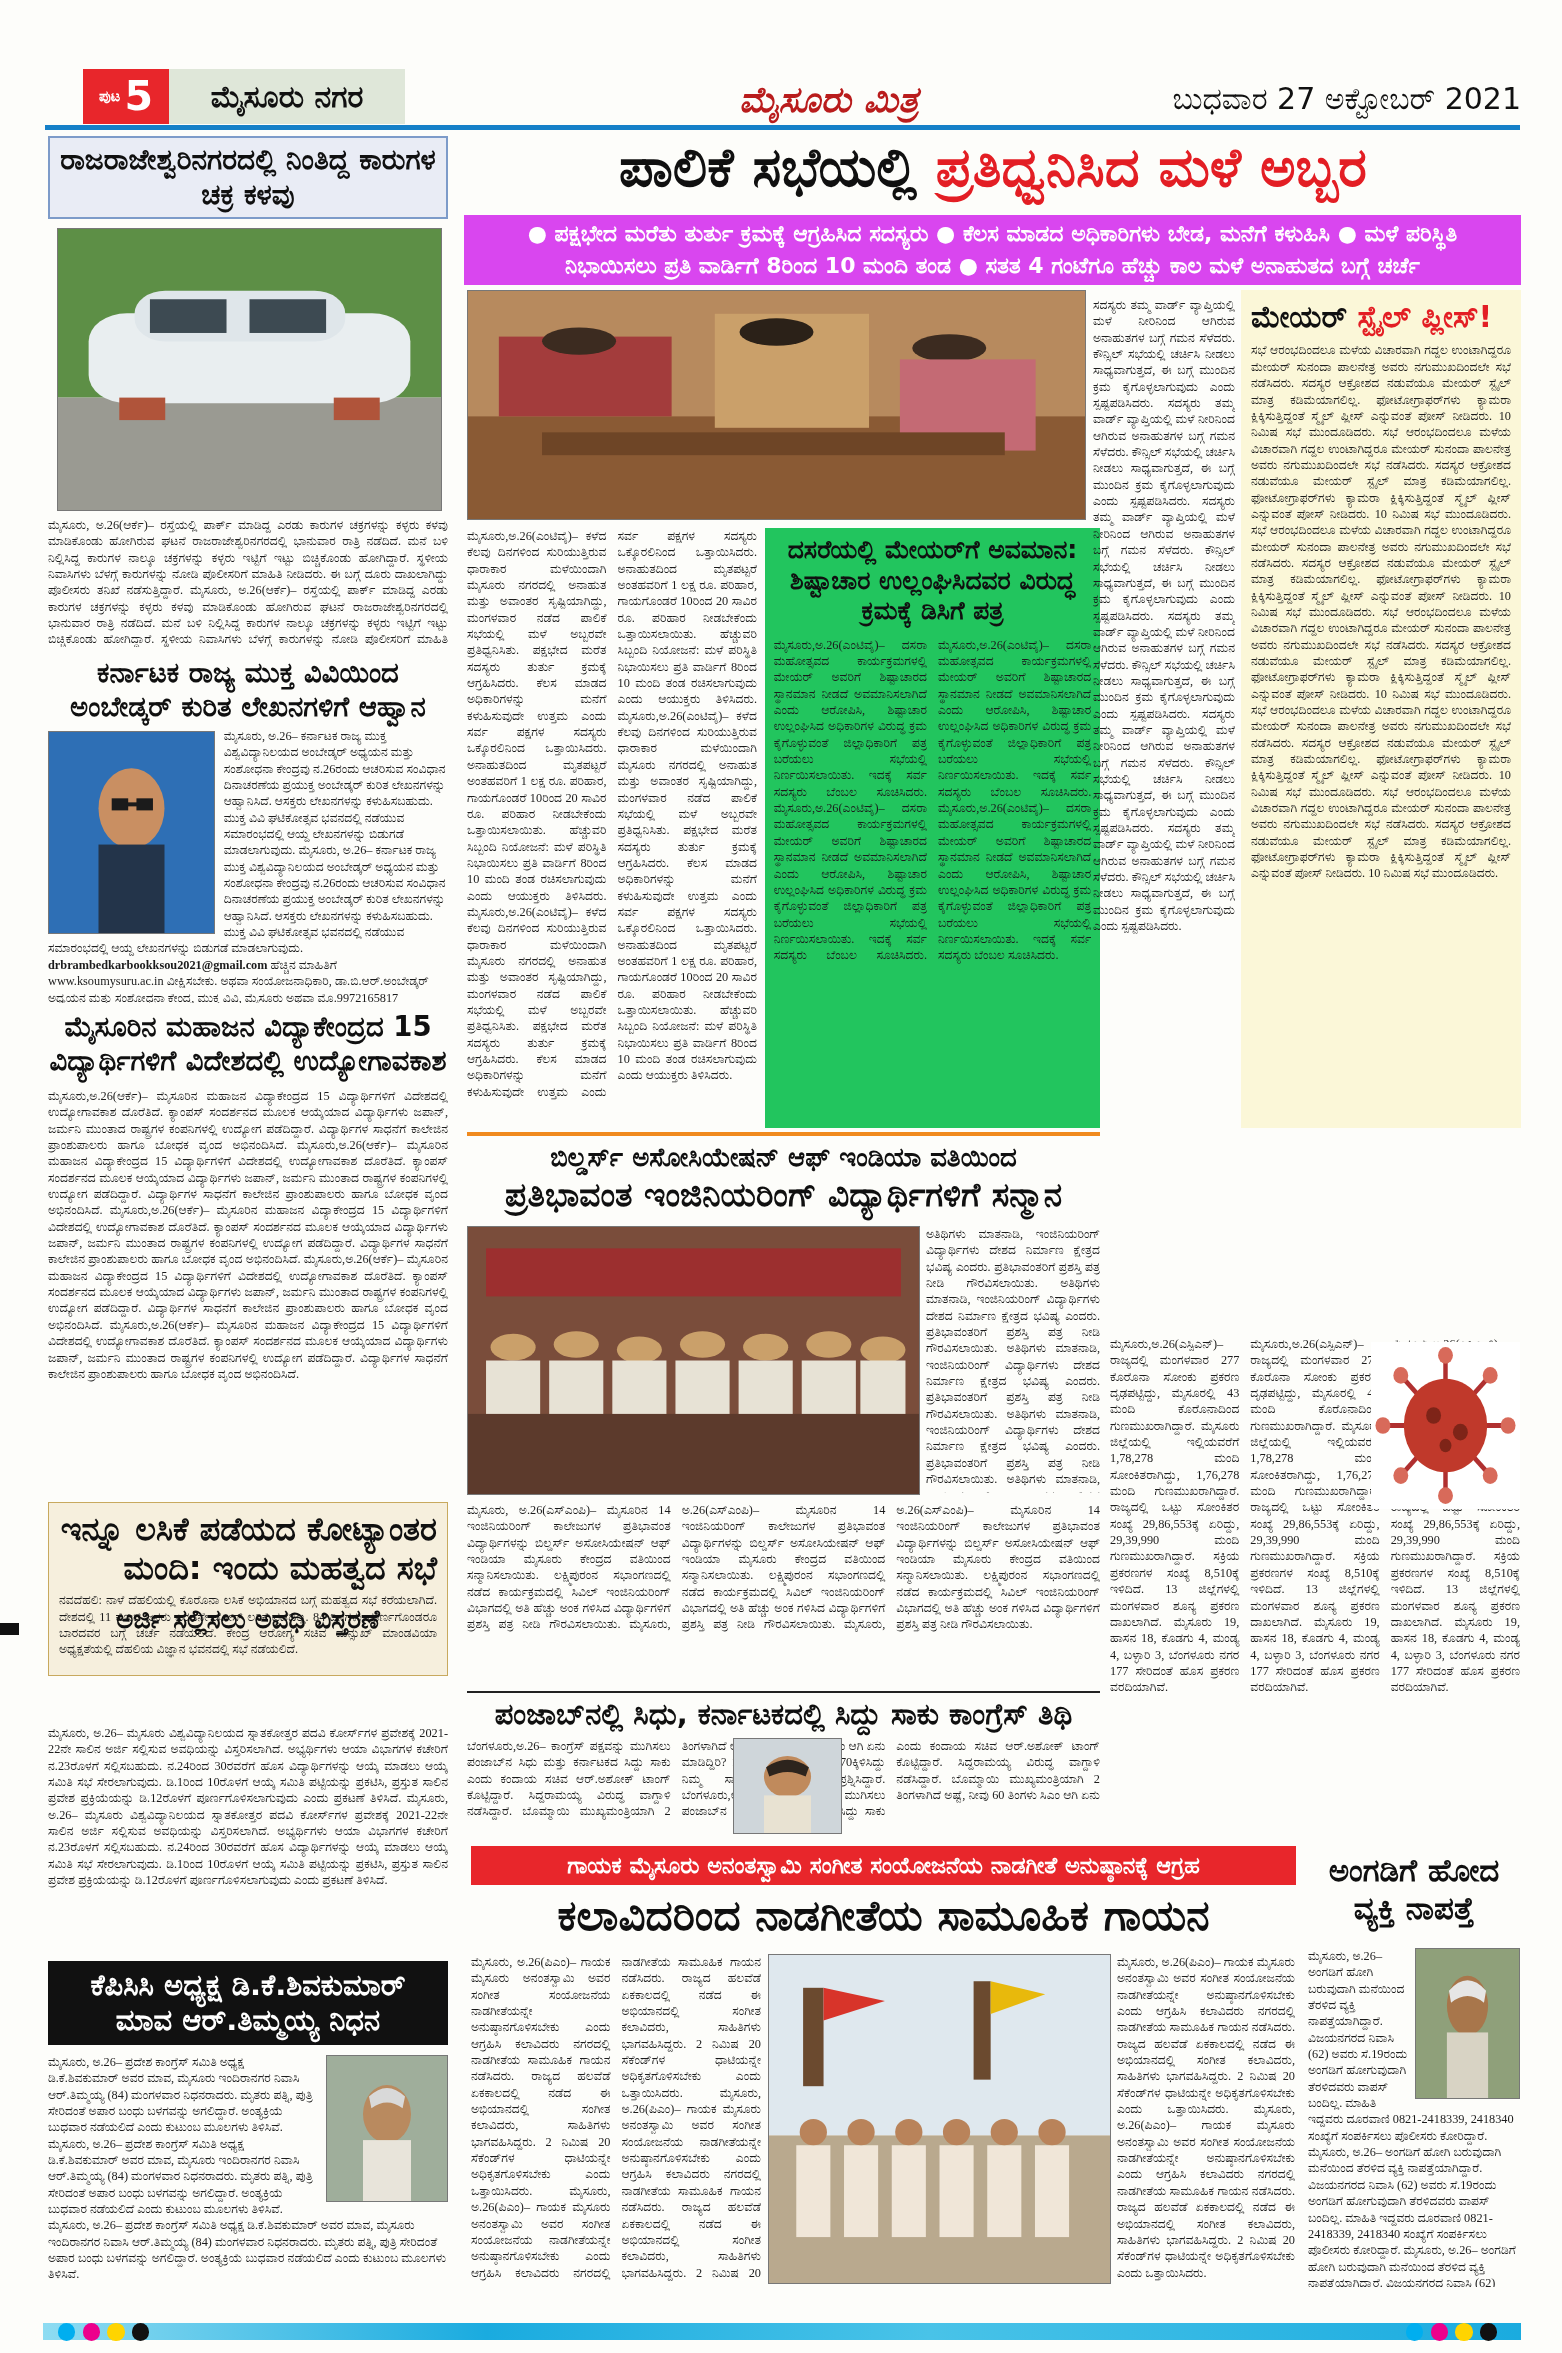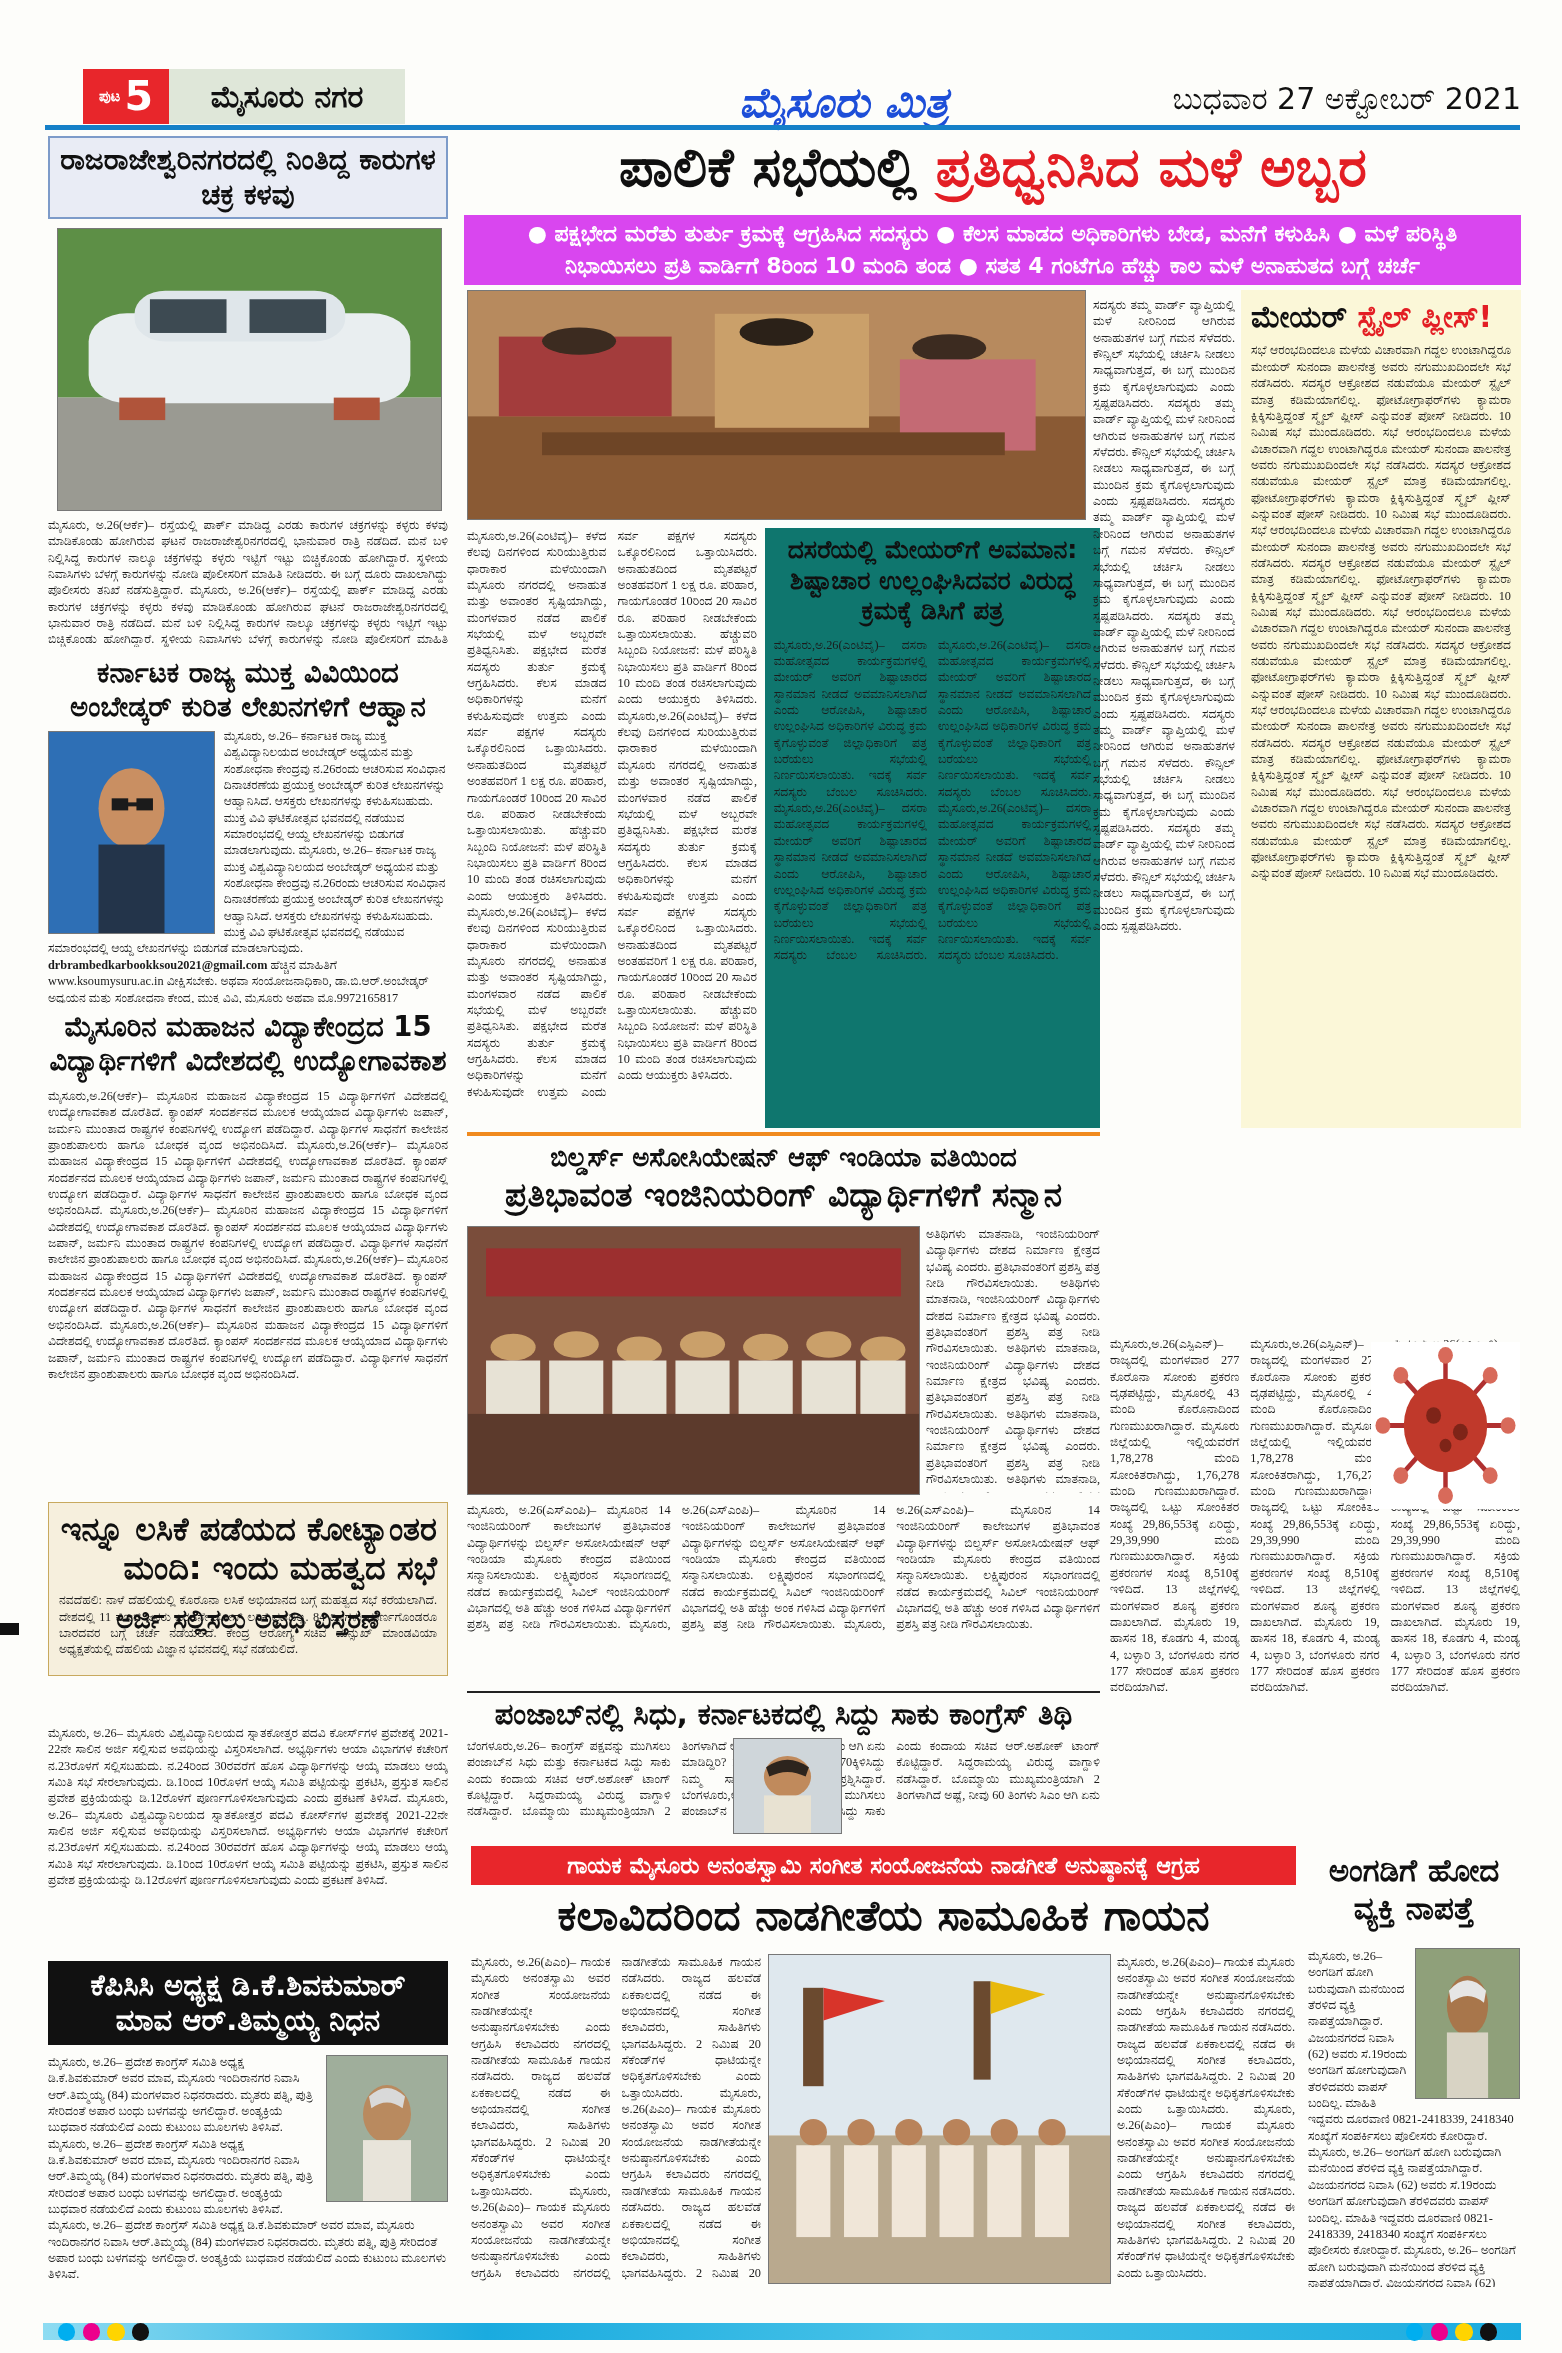--- a/index.html
+++ b/index.html
@@ -24,21 +24,21 @@
 <div class="page">
 
   <div class="abs" style="left:83px;top:69px;width:86px;height:55px;background:#e8262b;display:flex;align-items:center;justify-content:center;gap:4.3px;">
     <span style="color:#fff;font-size:14.5px;font-family:'DejaVu Sans',sans-serif;font-weight:bold;">ಪುಟ</span>
     <span style="color:#fff;font-size:41px;font-family:'DejaVu Sans',sans-serif;font-weight:bold;line-height:1;">5</span>
   </div>
   <div class="abs" style="left:169px;top:69px;width:236px;height:55px;background:#dfe7d9;display:flex;align-items:center;justify-content:center;">
     <span style="font-family:'DejaVu Sans',sans-serif;font-weight:bold;font-size:30px;color:#111;">ಮೈಸೂರು ನಗರ</span>
   </div>
   <div class="abs" style="left:739px;top:78px;width:304px;height:43px;">
-    <span style="font-family:'DejaVu Serif',serif;font-style:italic;font-weight:bold;font-size:42px;color:#1d4ed8;">ಮೈಸೂರು ಮಿತ್ರ</span>
+    <span style="font-family:'DejaVu Serif',serif;font-style:italic;font-weight:bold;font-size:36px;color:#b91c1c;">ಮೈಸೂರು ಮಿತ್ರ</span>
   </div>
   <div class="abs" style="left:1073px;top:81px;width:448px;height:41px;text-align:right;">
     <span style="font-family:'DejaVu Sans',sans-serif;font-size:30px;color:#111;">ಬುಧವಾರ 27 ಅಕ್ಟೋಬರ್ 2021</span>
   </div>
   <div class="abs" style="left:45px;top:125px;width:1475px;height:5px;background:#1580c8;"></div>
 
   <div class="abs hl" style="left:464px;top:135px;width:1058px;height:72px;font-size:54px;">
     <span>ಪಾಲಿಕೆ ಸಭೆಯಲ್ಲಿ </span><span class="red">ಪ್ರತಿಧ್ವನಿಸಿದ ಮಳೆ ಅಬ್ಬರ</span>
   </div>
   <div class="abs" style="left:464px;top:215px;width:1057px;height:70px;background:#d946ef;display:flex;align-items:center;justify-content:center;padding:0 19px;box-sizing:border-box;">
@@ -56,21 +56,21 @@
       <circle cx="78" cy="25" r="6" fill="#3c2b20"></circle>
       <rect x="70" y="30" width="22" height="40" fill="#c46a74"></rect>
       <rect x="12" y="62" width="75" height="10" fill="#6e4526"></rect>
     </svg>
   </div>
 
   <div class="abs body-text cols2" style="left:467px;top:528px;width:290px;height:600px;">
     <span>ಮೈಸೂರು,ಅ.26(ಎಂಟಿವೈ)– ಕಳೆದ ಕೆಲವು ದಿನಗಳಿಂದ ಸುರಿಯುತ್ತಿರುವ ಧಾರಾಕಾರ ಮಳೆಯಿಂದಾಗಿ ಮೈಸೂರು ನಗರದಲ್ಲಿ ಅನಾಹುತ ಮತ್ತು ಅವಾಂತರ ಸೃಷ್ಟಿಯಾಗಿದ್ದು, ಮಂಗಳವಾರ ನಡೆದ ಪಾಲಿಕೆ ಸಭೆಯಲ್ಲಿ ಮಳೆ ಅಬ್ಬರವೇ ಪ್ರತಿಧ್ವನಿಸಿತು. ಪಕ್ಷಭೇದ ಮರೆತ ಸದಸ್ಯರು ತುರ್ತು ಕ್ರಮಕ್ಕೆ ಆಗ್ರಹಿಸಿದರು. ಕೆಲಸ ಮಾಡದ ಅಧಿಕಾರಿಗಳನ್ನು ಮನೆಗೆ ಕಳುಹಿಸುವುದೇ ಉತ್ತಮ ಎಂದು ಸರ್ವ ಪಕ್ಷಗಳ ಸದಸ್ಯರು ಒಕ್ಕೊರಲಿನಿಂದ ಒತ್ತಾಯಿಸಿದರು. ಅನಾಹುತದಿಂದ ಮೃತಪಟ್ಟರೆ ಅಂತಹವರಿಗೆ 1 ಲಕ್ಷ ರೂ. ಪರಿಹಾರ, ಗಾಯಗೊಂಡರೆ 10ರಿಂದ 20 ಸಾವಿರ ರೂ. ಪರಿಹಾರ ನೀಡಬೇಕೆಂದು ಒತ್ತಾಯಿಸಲಾಯಿತು. ಹೆಚ್ಚುವರಿ ಸಿಬ್ಬಂದಿ ನಿಯೋಜನೆ: ಮಳೆ ಪರಿಸ್ಥಿತಿ ನಿಭಾಯಿಸಲು ಪ್ರತಿ ವಾರ್ಡಿಗೆ 8ರಿಂದ 10 ಮಂದಿ ತಂಡ ರಚಿಸಲಾಗುವುದು ಎಂದು ಆಯುಕ್ತರು ತಿಳಿಸಿದರು. ಮೈಸೂರು,ಅ.26(ಎಂಟಿವೈ)– ಕಳೆದ ಕೆಲವು ದಿನಗಳಿಂದ ಸುರಿಯುತ್ತಿರುವ ಧಾರಾಕಾರ ಮಳೆಯಿಂದಾಗಿ ಮೈಸೂರು ನಗರದಲ್ಲಿ ಅನಾಹುತ ಮತ್ತು ಅವಾಂತರ ಸೃಷ್ಟಿಯಾಗಿದ್ದು, ಮಂಗಳವಾರ ನಡೆದ ಪಾಲಿಕೆ ಸಭೆಯಲ್ಲಿ ಮಳೆ ಅಬ್ಬರವೇ ಪ್ರತಿಧ್ವನಿಸಿತು. ಪಕ್ಷಭೇದ ಮರೆತ ಸದಸ್ಯರು ತುರ್ತು ಕ್ರಮಕ್ಕೆ ಆಗ್ರಹಿಸಿದರು. ಕೆಲಸ ಮಾಡದ ಅಧಿಕಾರಿಗಳನ್ನು ಮನೆಗೆ ಕಳುಹಿಸುವುದೇ ಉತ್ತಮ ಎಂದು ಸರ್ವ ಪಕ್ಷಗಳ ಸದಸ್ಯರು ಒಕ್ಕೊರಲಿನಿಂದ ಒತ್ತಾಯಿಸಿದರು. ಅನಾಹುತದಿಂದ ಮೃತಪಟ್ಟರೆ ಅಂತಹವರಿಗೆ 1 ಲಕ್ಷ ರೂ. ಪರಿಹಾರ, ಗಾಯಗೊಂಡರೆ 10ರಿಂದ 20 ಸಾವಿರ ರೂ. ಪರಿಹಾರ ನೀಡಬೇಕೆಂದು ಒತ್ತಾಯಿಸಲಾಯಿತು. ಹೆಚ್ಚುವರಿ ಸಿಬ್ಬಂದಿ ನಿಯೋಜನೆ: ಮಳೆ ಪರಿಸ್ಥಿತಿ ನಿಭಾಯಿಸಲು ಪ್ರತಿ ವಾರ್ಡಿಗೆ 8ರಿಂದ 10 ಮಂದಿ ತಂಡ ರಚಿಸಲಾಗುವುದು ಎಂದು ಆಯುಕ್ತರು ತಿಳಿಸಿದರು. ಮೈಸೂರು,ಅ.26(ಎಂಟಿವೈ)– ಕಳೆದ ಕೆಲವು ದಿನಗಳಿಂದ ಸುರಿಯುತ್ತಿರುವ ಧಾರಾಕಾರ ಮಳೆಯಿಂದಾಗಿ ಮೈಸೂರು ನಗರದಲ್ಲಿ ಅನಾಹುತ ಮತ್ತು ಅವಾಂತರ ಸೃಷ್ಟಿಯಾಗಿದ್ದು, ಮಂಗಳವಾರ ನಡೆದ ಪಾಲಿಕೆ ಸಭೆಯಲ್ಲಿ ಮಳೆ ಅಬ್ಬರವೇ ಪ್ರತಿಧ್ವನಿಸಿತು. ಪಕ್ಷಭೇದ ಮರೆತ ಸದಸ್ಯರು ತುರ್ತು ಕ್ರಮಕ್ಕೆ ಆಗ್ರಹಿಸಿದರು. ಕೆಲಸ ಮಾಡದ ಅಧಿಕಾರಿಗಳನ್ನು ಮನೆಗೆ ಕಳುಹಿಸುವುದೇ ಉತ್ತಮ ಎಂದು ಸರ್ವ ಪಕ್ಷಗಳ ಸದಸ್ಯರು ಒಕ್ಕೊರಲಿನಿಂದ ಒತ್ತಾಯಿಸಿದರು. ಅನಾಹುತದಿಂದ ಮೃತಪಟ್ಟರೆ ಅಂತಹವರಿಗೆ 1 ಲಕ್ಷ ರೂ. ಪರಿಹಾರ, ಗಾಯಗೊಂಡರೆ 10ರಿಂದ 20 ಸಾವಿರ ರೂ. ಪರಿಹಾರ ನೀಡಬೇಕೆಂದು ಒತ್ತಾಯಿಸಲಾಯಿತು. ಹೆಚ್ಚುವರಿ ಸಿಬ್ಬಂದಿ ನಿಯೋಜನೆ: ಮಳೆ ಪರಿಸ್ಥಿತಿ ನಿಭಾಯಿಸಲು ಪ್ರತಿ ವಾರ್ಡಿಗೆ 8ರಿಂದ 10 ಮಂದಿ ತಂಡ ರಚಿಸಲಾಗುವುದು ಎಂದು ಆಯುಕ್ತರು ತಿಳಿಸಿದರು.</span>
   </div>
 
-  <div class="abs" style="left:765px;top:528px;width:335px;height:600px;background:#0f766e;padding:7.2px 8.7px;box-sizing:border-box;">
+  <div class="abs" style="left:765px;top:528px;width:335px;height:600px;background:#22c55e;padding:7.2px 8.7px;box-sizing:border-box;">
     <div class="hl" style="font-size:25px;margin-bottom:10px;">ದಸರೆಯಲ್ಲಿ ಮೇಯರ್‌ಗೆ ಅವಮಾನ: ಶಿಷ್ಟಾಚಾರ ಉಲ್ಲಂಘಿಸಿದವರ ವಿರುದ್ಧ ಕ್ರಮಕ್ಕೆ ಡಿಸಿಗೆ ಪತ್ರ</div>
     <div class="body-text cols2" style="height:464px;">
       <span>ಮೈಸೂರು,ಅ.26(ಎಂಟಿವೈ)– ದಸರಾ ಮಹೋತ್ಸವದ ಕಾರ್ಯಕ್ರಮಗಳಲ್ಲಿ ಮೇಯರ್ ಅವರಿಗೆ ಶಿಷ್ಟಾಚಾರದ ಸ್ಥಾನಮಾನ ನೀಡದೆ ಅವಮಾನಿಸಲಾಗಿದೆ ಎಂದು ಆರೋಪಿಸಿ, ಶಿಷ್ಟಾಚಾರ ಉಲ್ಲಂಘಿಸಿದ ಅಧಿಕಾರಿಗಳ ವಿರುದ್ಧ ಕ್ರಮ ಕೈಗೊಳ್ಳುವಂತೆ ಜಿಲ್ಲಾಧಿಕಾರಿಗೆ ಪತ್ರ ಬರೆಯಲು ಸಭೆಯಲ್ಲಿ ನಿರ್ಣಯಿಸಲಾಯಿತು. ಇದಕ್ಕೆ ಸರ್ವ ಸದಸ್ಯರು ಬೆಂಬಲ ಸೂಚಿಸಿದರು. ಮೈಸೂರು,ಅ.26(ಎಂಟಿವೈ)– ದಸರಾ ಮಹೋತ್ಸವದ ಕಾರ್ಯಕ್ರಮಗಳಲ್ಲಿ ಮೇಯರ್ ಅವರಿಗೆ ಶಿಷ್ಟಾಚಾರದ ಸ್ಥಾನಮಾನ ನೀಡದೆ ಅವಮಾನಿಸಲಾಗಿದೆ ಎಂದು ಆರೋಪಿಸಿ, ಶಿಷ್ಟಾಚಾರ ಉಲ್ಲಂಘಿಸಿದ ಅಧಿಕಾರಿಗಳ ವಿರುದ್ಧ ಕ್ರಮ ಕೈಗೊಳ್ಳುವಂತೆ ಜಿಲ್ಲಾಧಿಕಾರಿಗೆ ಪತ್ರ ಬರೆಯಲು ಸಭೆಯಲ್ಲಿ ನಿರ್ಣಯಿಸಲಾಯಿತು. ಇದಕ್ಕೆ ಸರ್ವ ಸದಸ್ಯರು ಬೆಂಬಲ ಸೂಚಿಸಿದರು. ಮೈಸೂರು,ಅ.26(ಎಂಟಿವೈ)– ದಸರಾ ಮಹೋತ್ಸವದ ಕಾರ್ಯಕ್ರಮಗಳಲ್ಲಿ ಮೇಯರ್ ಅವರಿಗೆ ಶಿಷ್ಟಾಚಾರದ ಸ್ಥಾನಮಾನ ನೀಡದೆ ಅವಮಾನಿಸಲಾಗಿದೆ ಎಂದು ಆರೋಪಿಸಿ, ಶಿಷ್ಟಾಚಾರ ಉಲ್ಲಂಘಿಸಿದ ಅಧಿಕಾರಿಗಳ ವಿರುದ್ಧ ಕ್ರಮ ಕೈಗೊಳ್ಳುವಂತೆ ಜಿಲ್ಲಾಧಿಕಾರಿಗೆ ಪತ್ರ ಬರೆಯಲು ಸಭೆಯಲ್ಲಿ ನಿರ್ಣಯಿಸಲಾಯಿತು. ಇದಕ್ಕೆ ಸರ್ವ ಸದಸ್ಯರು ಬೆಂಬಲ ಸೂಚಿಸಿದರು. ಮೈಸೂರು,ಅ.26(ಎಂಟಿವೈ)– ದಸರಾ ಮಹೋತ್ಸವದ ಕಾರ್ಯಕ್ರಮಗಳಲ್ಲಿ ಮೇಯರ್ ಅವರಿಗೆ ಶಿಷ್ಟಾಚಾರದ ಸ್ಥಾನಮಾನ ನೀಡದೆ ಅವಮಾನಿಸಲಾಗಿದೆ ಎಂದು ಆರೋಪಿಸಿ, ಶಿಷ್ಟಾಚಾರ ಉಲ್ಲಂಘಿಸಿದ ಅಧಿಕಾರಿಗಳ ವಿರುದ್ಧ ಕ್ರಮ ಕೈಗೊಳ್ಳುವಂತೆ ಜಿಲ್ಲಾಧಿಕಾರಿಗೆ ಪತ್ರ ಬರೆಯಲು ಸಭೆಯಲ್ಲಿ ನಿರ್ಣಯಿಸಲಾಯಿತು. ಇದಕ್ಕೆ ಸರ್ವ ಸದಸ್ಯರು ಬೆಂಬಲ ಸೂಚಿಸಿದರು.</span>
     </div>
   </div>
 
   <div class="abs body-text" style="left:1093px;top:297px;width:142px;height:830px;">
     <span>ಸದಸ್ಯರು ತಮ್ಮ ವಾರ್ಡ್ ವ್ಯಾಪ್ತಿಯಲ್ಲಿ ಮಳೆ ನೀರಿನಿಂದ ಆಗಿರುವ ಅನಾಹುತಗಳ ಬಗ್ಗೆ ಗಮನ ಸೆಳೆದರು. ಕೌನ್ಸಿಲ್ ಸಭೆಯಲ್ಲಿ ಚರ್ಚಿಸಿ ನೀಡಲು ಸಾಧ್ಯವಾಗುತ್ತದೆ, ಈ ಬಗ್ಗೆ ಮುಂದಿನ ಕ್ರಮ ಕೈಗೊಳ್ಳಲಾಗುವುದು ಎಂದು ಸ್ಪಷ್ಟಪಡಿಸಿದರು. ಸದಸ್ಯರು ತಮ್ಮ ವಾರ್ಡ್ ವ್ಯಾಪ್ತಿಯಲ್ಲಿ ಮಳೆ ನೀರಿನಿಂದ ಆಗಿರುವ ಅನಾಹುತಗಳ ಬಗ್ಗೆ ಗಮನ ಸೆಳೆದರು. ಕೌನ್ಸಿಲ್ ಸಭೆಯಲ್ಲಿ ಚರ್ಚಿಸಿ ನೀಡಲು ಸಾಧ್ಯವಾಗುತ್ತದೆ, ಈ ಬಗ್ಗೆ ಮುಂದಿನ ಕ್ರಮ ಕೈಗೊಳ್ಳಲಾಗುವುದು ಎಂದು ಸ್ಪಷ್ಟಪಡಿಸಿದರು. ಸದಸ್ಯರು ತಮ್ಮ ವಾರ್ಡ್ ವ್ಯಾಪ್ತಿಯಲ್ಲಿ ಮಳೆ ನೀರಿನಿಂದ ಆಗಿರುವ ಅನಾಹುತಗಳ ಬಗ್ಗೆ ಗಮನ ಸೆಳೆದರು. ಕೌನ್ಸಿಲ್ ಸಭೆಯಲ್ಲಿ ಚರ್ಚಿಸಿ ನೀಡಲು ಸಾಧ್ಯವಾಗುತ್ತದೆ, ಈ ಬಗ್ಗೆ ಮುಂದಿನ ಕ್ರಮ ಕೈಗೊಳ್ಳಲಾಗುವುದು ಎಂದು ಸ್ಪಷ್ಟಪಡಿಸಿದರು. ಸದಸ್ಯರು ತಮ್ಮ ವಾರ್ಡ್ ವ್ಯಾಪ್ತಿಯಲ್ಲಿ ಮಳೆ ನೀರಿನಿಂದ ಆಗಿರುವ ಅನಾಹುತಗಳ ಬಗ್ಗೆ ಗಮನ ಸೆಳೆದರು. ಕೌನ್ಸಿಲ್ ಸಭೆಯಲ್ಲಿ ಚರ್ಚಿಸಿ ನೀಡಲು ಸಾಧ್ಯವಾಗುತ್ತದೆ, ಈ ಬಗ್ಗೆ ಮುಂದಿನ ಕ್ರಮ ಕೈಗೊಳ್ಳಲಾಗುವುದು ಎಂದು ಸ್ಪಷ್ಟಪಡಿಸಿದರು. ಸದಸ್ಯರು ತಮ್ಮ ವಾರ್ಡ್ ವ್ಯಾಪ್ತಿಯಲ್ಲಿ ಮಳೆ ನೀರಿನಿಂದ ಆಗಿರುವ ಅನಾಹುತಗಳ ಬಗ್ಗೆ ಗಮನ ಸೆಳೆದರು. ಕೌನ್ಸಿಲ್ ಸಭೆಯಲ್ಲಿ ಚರ್ಚಿಸಿ ನೀಡಲು ಸಾಧ್ಯವಾಗುತ್ತದೆ, ಈ ಬಗ್ಗೆ ಮುಂದಿನ ಕ್ರಮ ಕೈಗೊಳ್ಳಲಾಗುವುದು ಎಂದು ಸ್ಪಷ್ಟಪಡಿಸಿದರು. ಸದಸ್ಯರು ತಮ್ಮ ವಾರ್ಡ್ ವ್ಯಾಪ್ತಿಯಲ್ಲಿ ಮಳೆ ನೀರಿನಿಂದ ಆಗಿರುವ ಅನಾಹುತಗಳ ಬಗ್ಗೆ ಗಮನ ಸೆಳೆದರು. ಕೌನ್ಸಿಲ್ ಸಭೆಯಲ್ಲಿ ಚರ್ಚಿಸಿ ನೀಡಲು ಸಾಧ್ಯವಾಗುತ್ತದೆ, ಈ ಬಗ್ಗೆ ಮುಂದಿನ ಕ್ರಮ ಕೈಗೊಳ್ಳಲಾಗುವುದು ಎಂದು ಸ್ಪಷ್ಟಪಡಿಸಿದರು.</span>
   </div>
 

